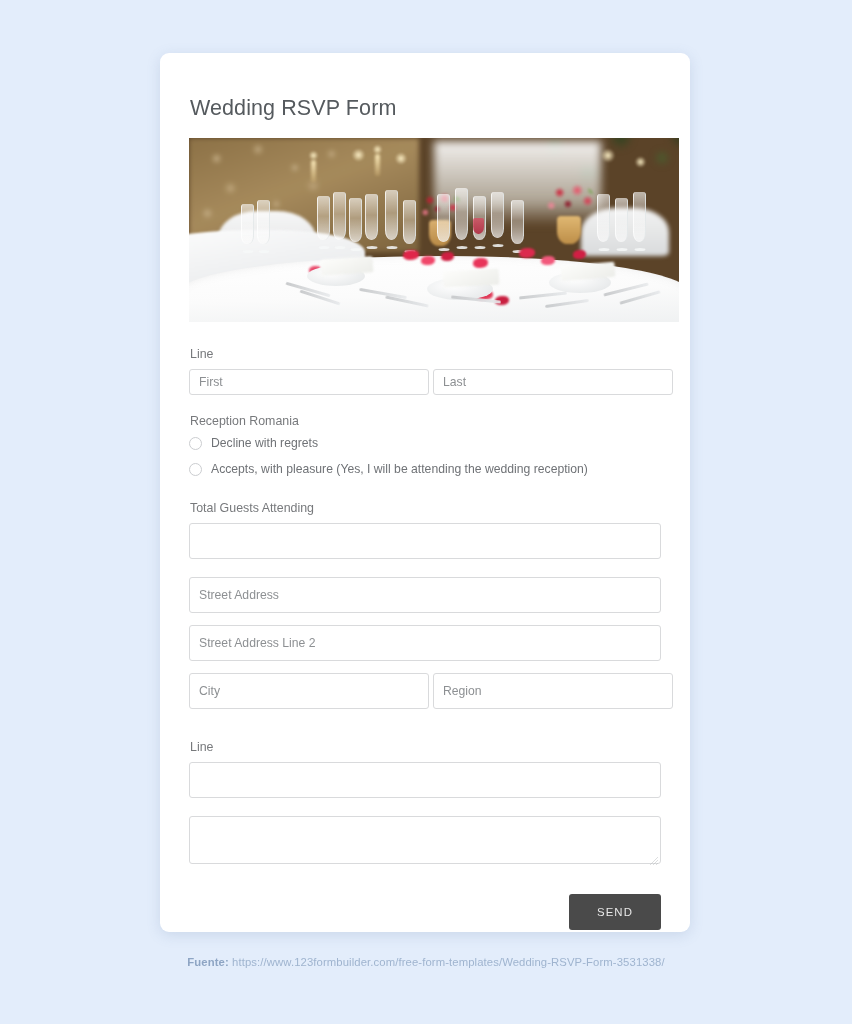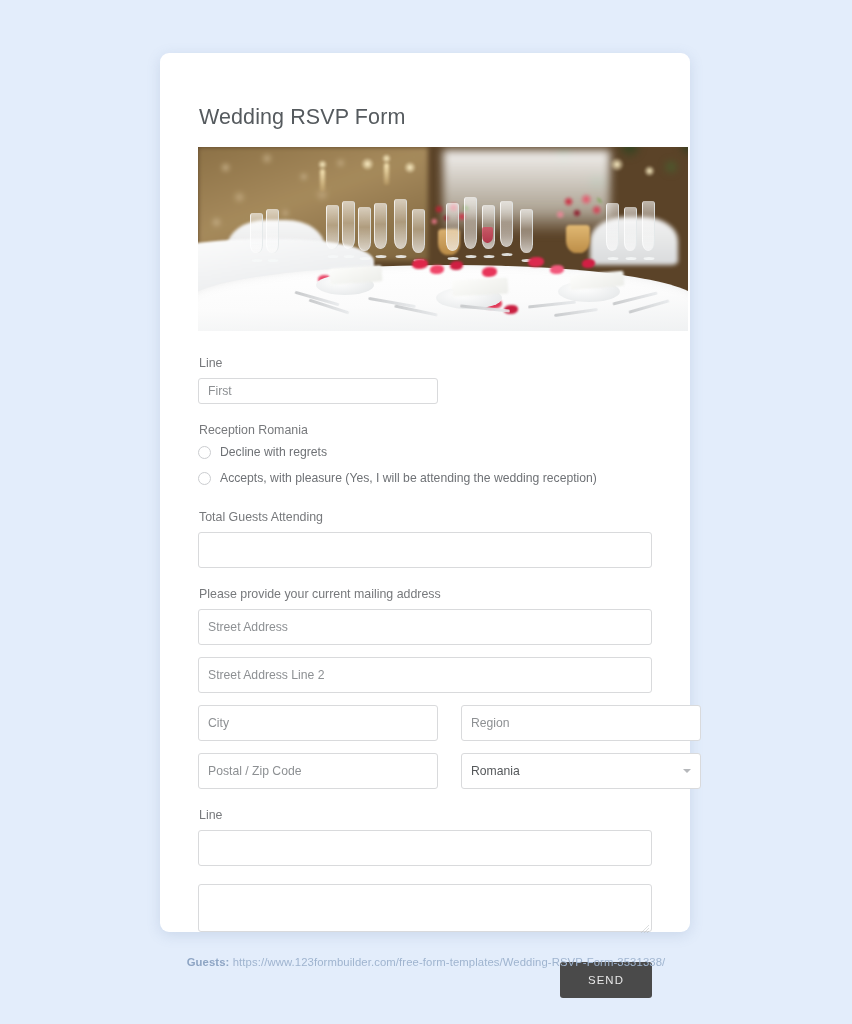--- a/index.html
+++ b/index.html
@@ -22,21 +22,21 @@
   .card {
     position: absolute;
     left: 160px;
     top: 53px;
     width: 530px;
     height: 879px;
     background: #ffffff;
     border-radius: 9px;
     box-shadow: 0 3px 14px rgba(90, 115, 160, 0.18);
     box-sizing: border-box;
-    padding: 18px;
+    padding: 9px;
   }
   .card-inner {
     padding: 22px 20px 0 20px;
   }
   .form-title {
     font-size: 21.5px;
     color: #555a5e;
     font-weight: 400;
     letter-spacing: 0.1px;
     margin: 12px 0 16px 1px;
@@ -172,21 +172,21 @@
 
   
   .field-label {
     font-size: 12.4px;
     color: #77797c;
     margin: 0 0 7px 1px;
     line-height: 1.3;
   }
   .row {
     display: flex;
-    gap: 23px;
+    gap: 4px;
   }
   .ctrl {
     box-sizing: border-box;
     width: 100%;
     height: 26px;
     border: 1px solid #d9dadc;
     border-radius: 3px;
     background: #fff;
     font-family: "Liberation Sans", sans-serif;
     font-size: 12.2px;
@@ -376,20 +376,21 @@
         <div class="cutlery" style="position:absolute; left:330px; top:156px; width:48px; transform: rotate(-6deg);"></div>
         <div class="cutlery" style="position:absolute; left:356px; top:164px; width:44px; transform: rotate(-8deg);"></div>
         <div class="cutlery" style="position:absolute; left:414px; top:150px; width:46px; transform: rotate(-14deg);"></div>
         <div class="cutlery" style="position:absolute; left:430px; top:158px; width:42px; transform: rotate(-16deg);"></div>
       </div>
 
       
       <div class="field-label">Line</div>
       <div class="row">
         <input class="ctrl half" type="text" placeholder="First" style="">
+        <input class="ctrl half" type="text" placeholder="Last" style="">
       </div>
 
       <div class="gap-md"></div>
 
       
       <div class="field-label">Reception Romania</div>
       <div class="radio-row">
         <span class="radio-mark"></span>
         <span class="radio-text">Decline with regrets</span>
       </div>
@@ -400,37 +401,29 @@
 
       <div class="gap-sm"></div>
 
       
       <div class="field-label">Total Guests Attending</div>
       <input class="ctrl tall" type="text" placeholder="" style="">
 
       <div class="gap-md"></div>
 
       
-      <div class="field-label">Please provide your current mailing address</div>
       <input class="ctrl tall" type="text" placeholder="Street Address" style="">
       <div class="gap-sm"></div>
       <input class="ctrl tall" type="text" placeholder="Street Address Line 2" style="">
       <div class="gap-sm"></div>
       <div class="row">
         <input class="ctrl half tall" type="text" placeholder="City" style="">
         <input class="ctrl half tall" type="text" placeholder="Region" style="">
       </div>
       <div class="gap-sm"></div>
-      <div class="row">
-        <input class="ctrl half tall" type="text" placeholder="Postal / Zip Code" style="">
-        <div class="select-wrap">
-          <input class="ctrl tall" type="text" readonly="" value="Romania" style="">
-          <span class="caret"></span>
-        </div>
-      </div>
 
       <div class="gap-md"></div>
 
       
       <div class="field-label">Line</div>
       <input class="ctrl tall" type="text" placeholder="" style="">
 
       <div class="gap-md"></div>
 
       
@@ -443,17 +436,17 @@
 
       
       <div class="send-wrap">
         <button class="send-btn">SEND</button>
       </div>
 
     </div>
   </div>
 
   <div class="footer">
-    <b>Guests:</b>
+    <b>Fuente:</b>
     <span>https://www.123formbuilder.com/free-form-templates/Wedding-RSVP-Form-3531338/</span>
   </div>
 
 </div>
 
 </body></html>

